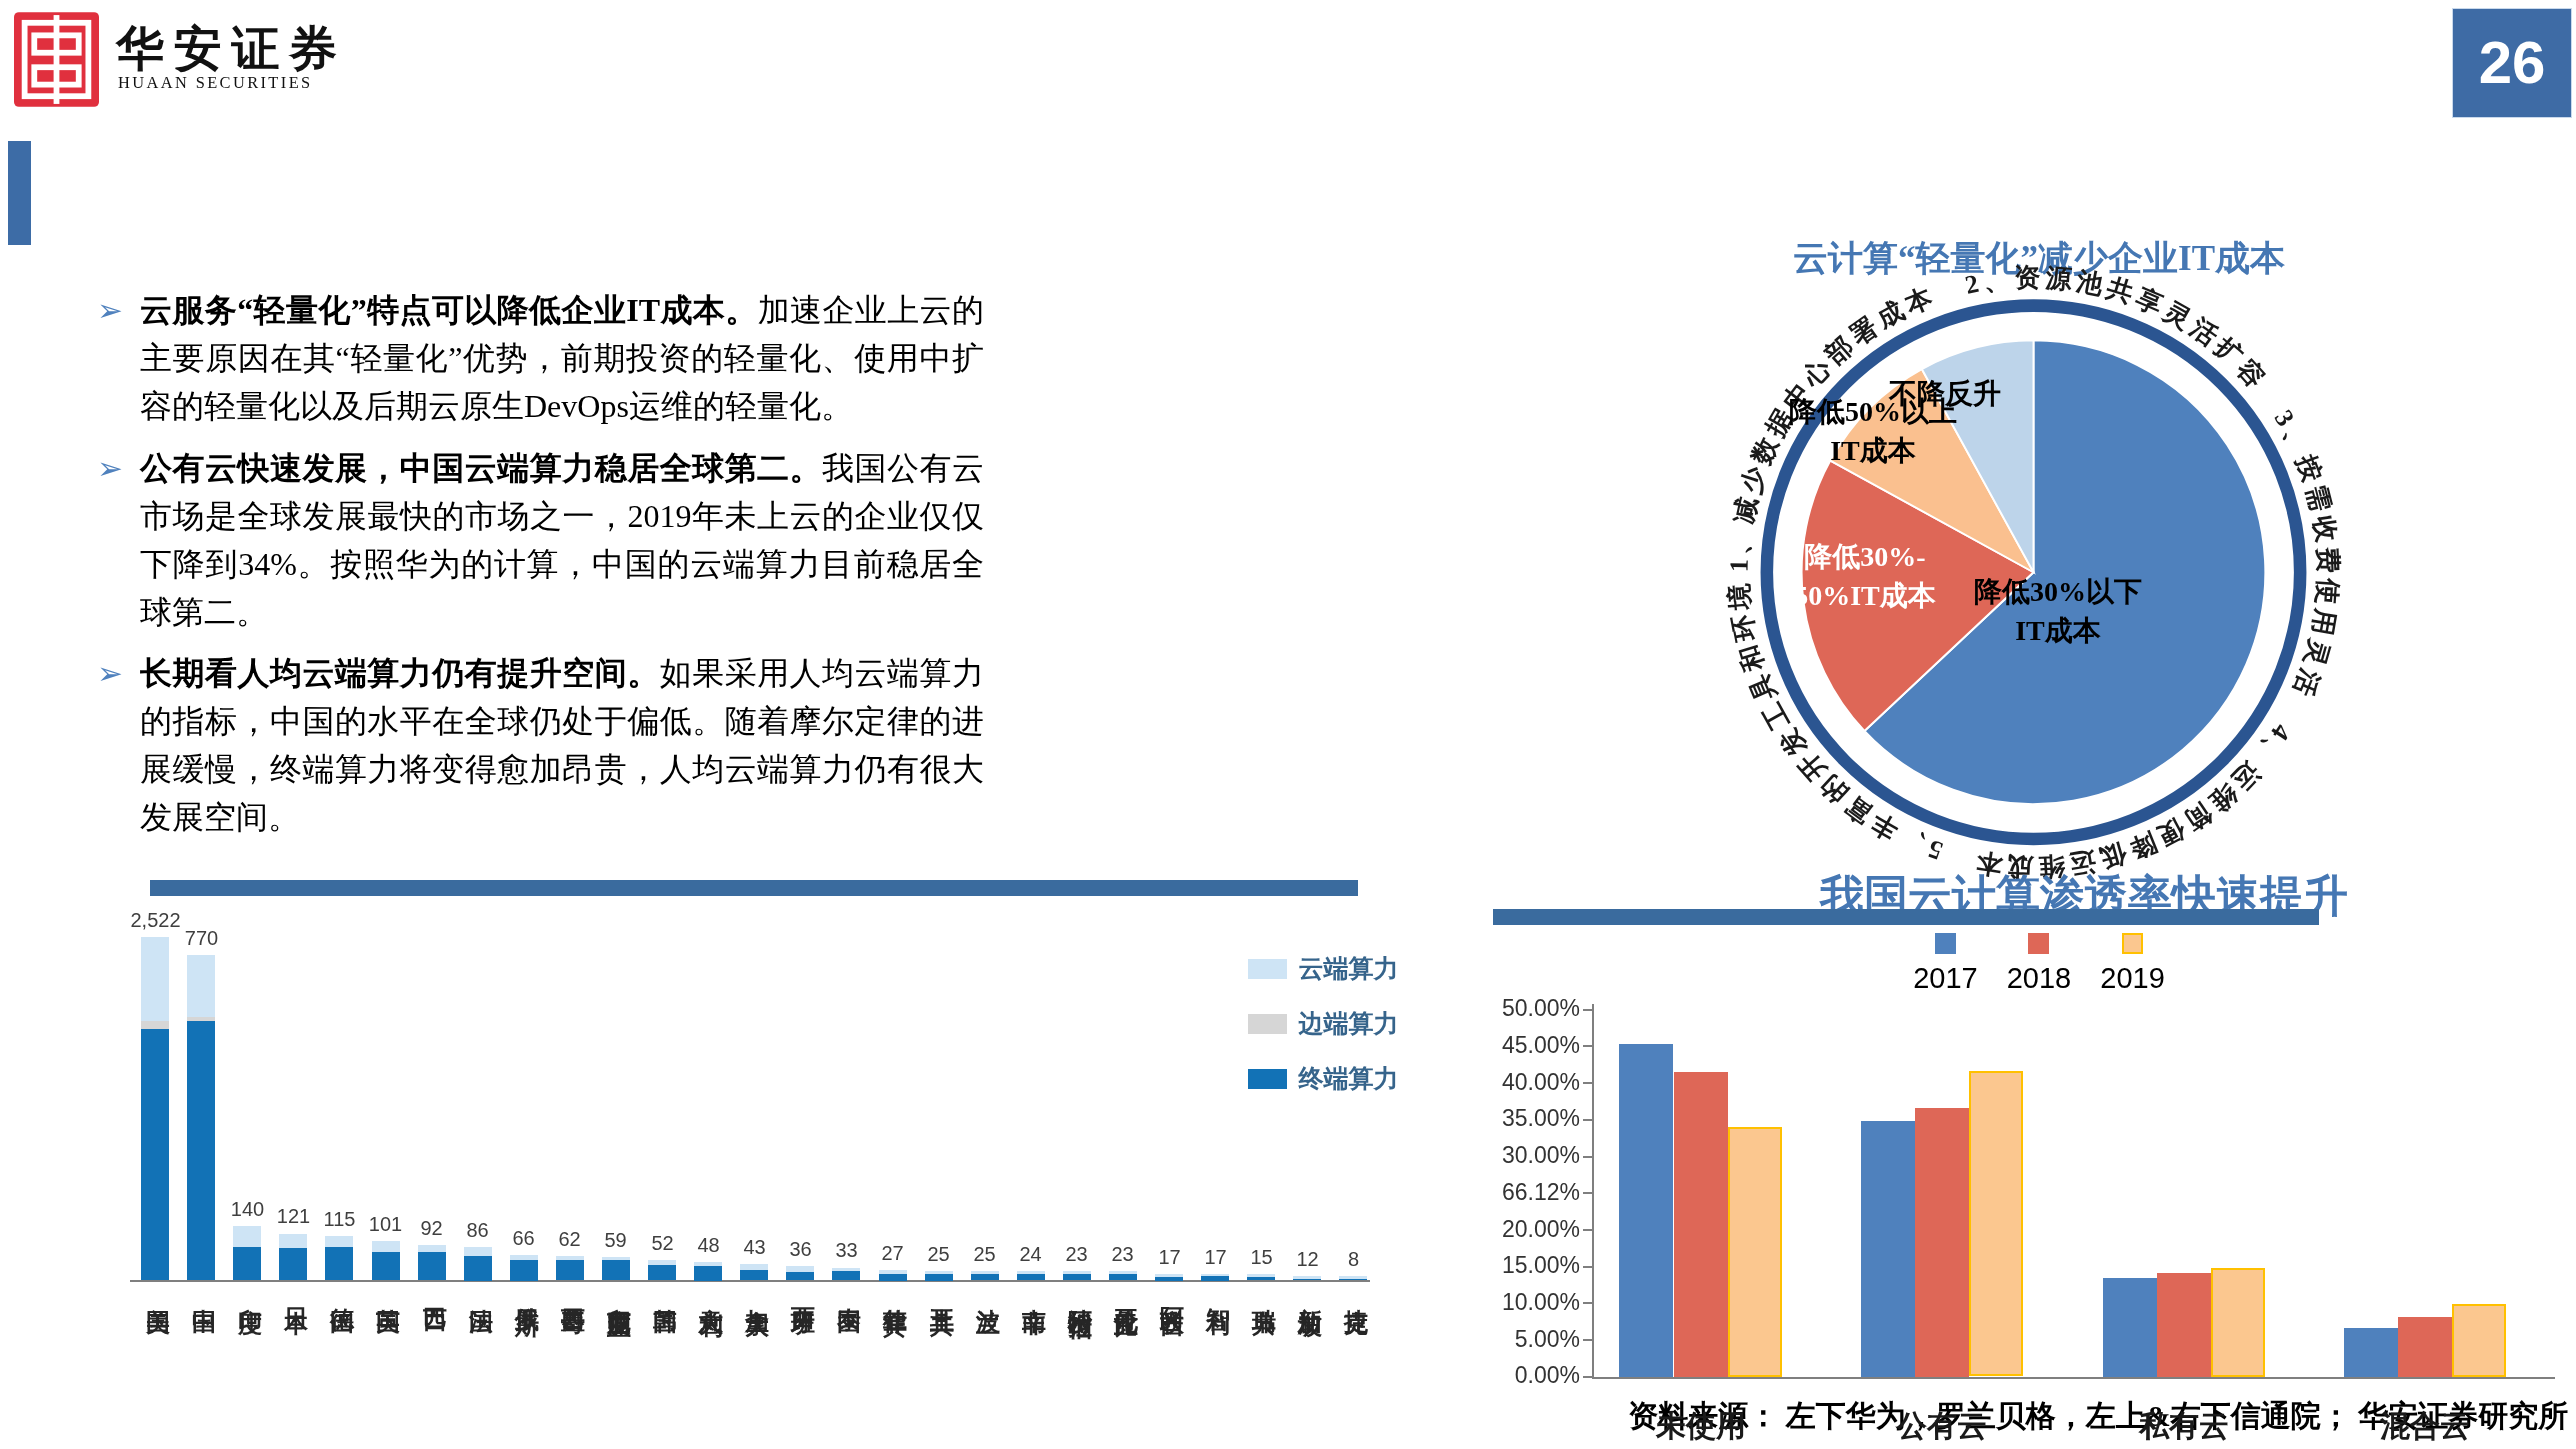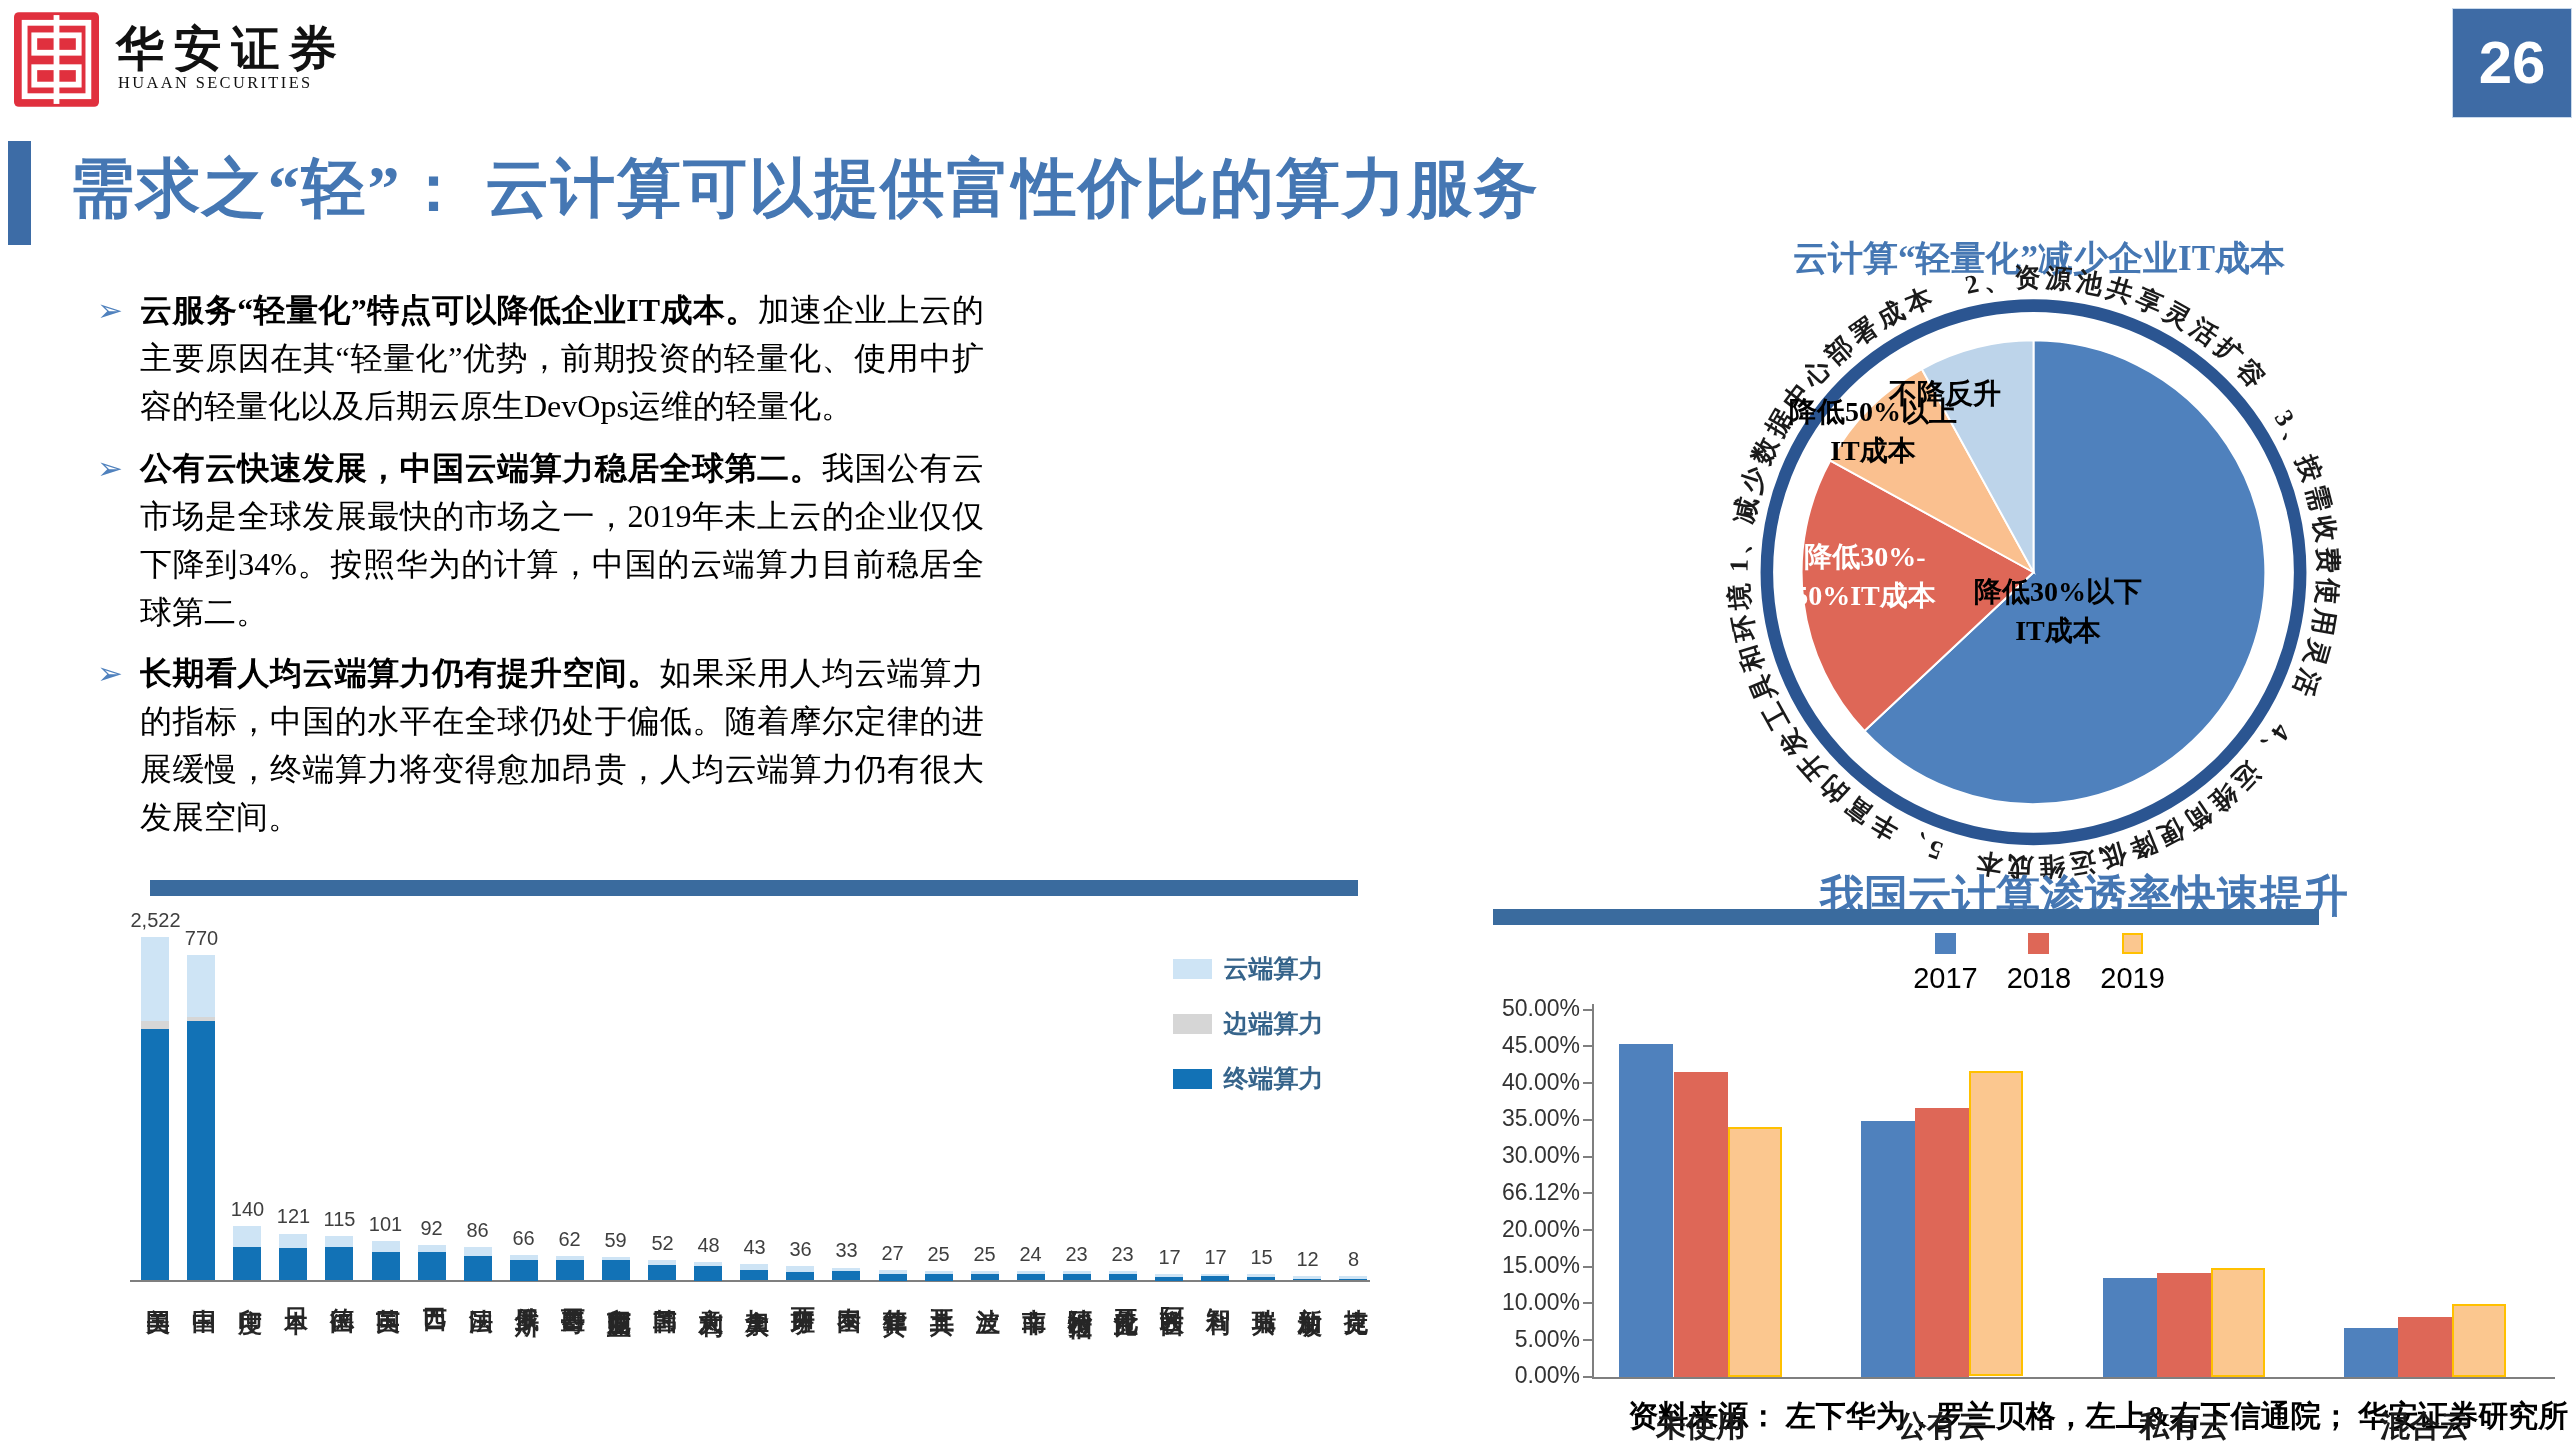--- a/index.html
+++ b/index.html
@@ -36,21 +36,21 @@
   .pl-below30{left:2058px;top:572px;text-align:center;}
 
   
   .chart-title-left{left:150px;top:831px;width:1217px;font-size:32px;font-weight:bold;color:#44699f;}
   .divider{height:16.4px;background:#3a6b9e;}
   .div-left{left:150px;top:880px;width:1208px;}
   .div-right{left:1493px;top:909px;width:826px;}
   .chart-title-right{left:1730px;top:867px;width:618px;text-align:right;font-size:44px;font-weight:bold;color:#4577b3;}
 
   
-  .lleg{left:1173px;top:952px;width:164px;font-family:Liberation Serif, serif;}
+  .lleg{left:1248px;top:952px;width:164px;font-family:Liberation Serif, serif;}
   .lleg .row{display:flex;align-items:center;margin-bottom:22px;}
   .lleg .sw{width:39px;height:20px;margin-right:11.6px;}
   .lleg .lb{font-size:25px;font-weight:bold;color:#36648b;}
 
   
   .rleg{left:1730px;top:933px;width:618px;display:flex;justify-content:center;gap:29px;
         font-family:"Liberation Sans",sans-serif;}
   .rleg .item{display:flex;align-items:center;gap:7.7px;flex-direction:column;}
   .rleg .sw{width:21px;height:21px;}
   .rleg .lb{font-size:29px;color:#000;}
@@ -74,21 +74,20 @@
     <rect x="11" y="11" width="66" height="76" fill="none" stroke="#ffffff" stroke-width="6"></rect>
     <line x1="44" y1="3" x2="44" y2="95" stroke="#ffffff" stroke-width="6"></line>
     <rect x="21" y="24" width="46" height="18" fill="none" stroke="#ffffff" stroke-width="6"></rect>
     <rect x="21" y="57" width="46" height="18" fill="none" stroke="#ffffff" stroke-width="6"></rect>
   </svg>
   <div class="abs brand-cn">华安证券</div>
   <div class="abs brand-en">HUAAN SECURITIES</div>
   <div class="abs page-badge">26</div>
 
   <div class="abs accent-bar"></div>
-  <h1 class="abs slide-title" style="margin:0;">需求之“轻”： 云计算可以提供富性价比的算力服务</h1>
 
   <div class="abs bullets">
     <div class="bullet">
       <span class="mk">➢</span>
       <span class="tx"><b>云服务“轻量化”特点可以降低企业IT成本。</b><span>加速企业上云的主要原因在其“轻量化”优势，前期投资的轻量化、使用中扩容的轻量化以及后期云原生DevOps运维的轻量化。</span></span>
     </div>
     <div class="bullet">
       <span class="mk">➢</span>
       <span class="tx"><b>公有云快速发展，中国云端算力稳居全球第二。</b><span>我国公有云市场是全球发展最快的市场之一，2019年未上云的企业仅仅下降到34%。按照华为的计算，中国的云端算力目前稳居全球第二。</span></span>
     </div>

